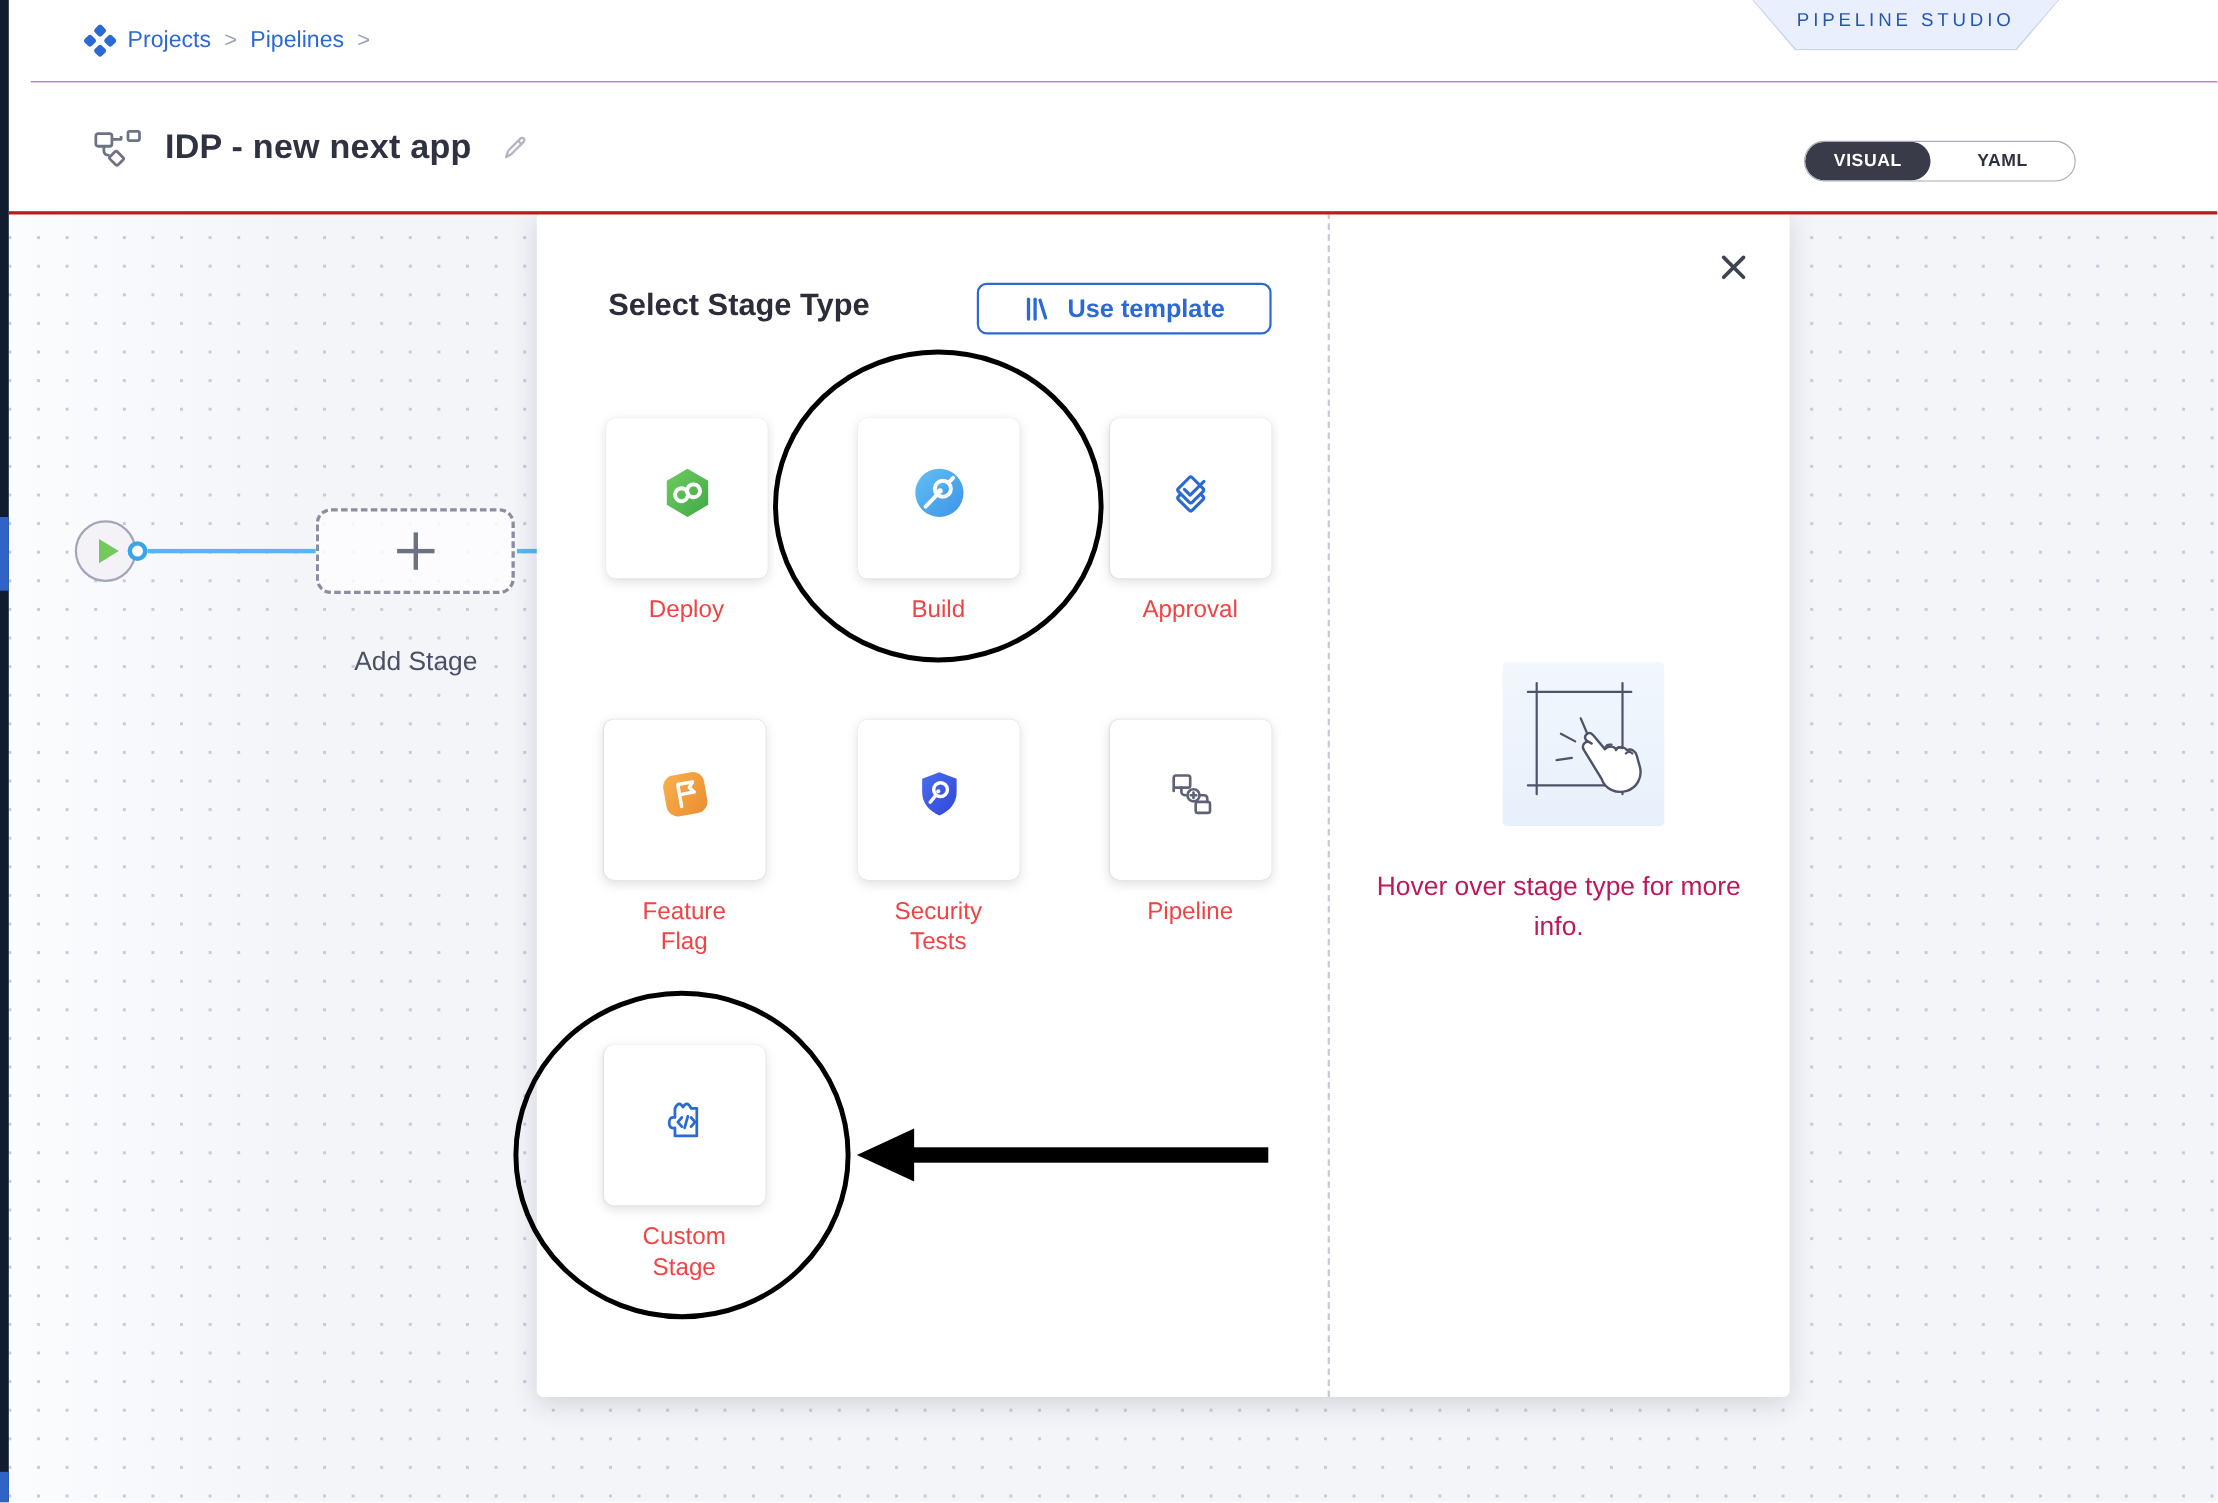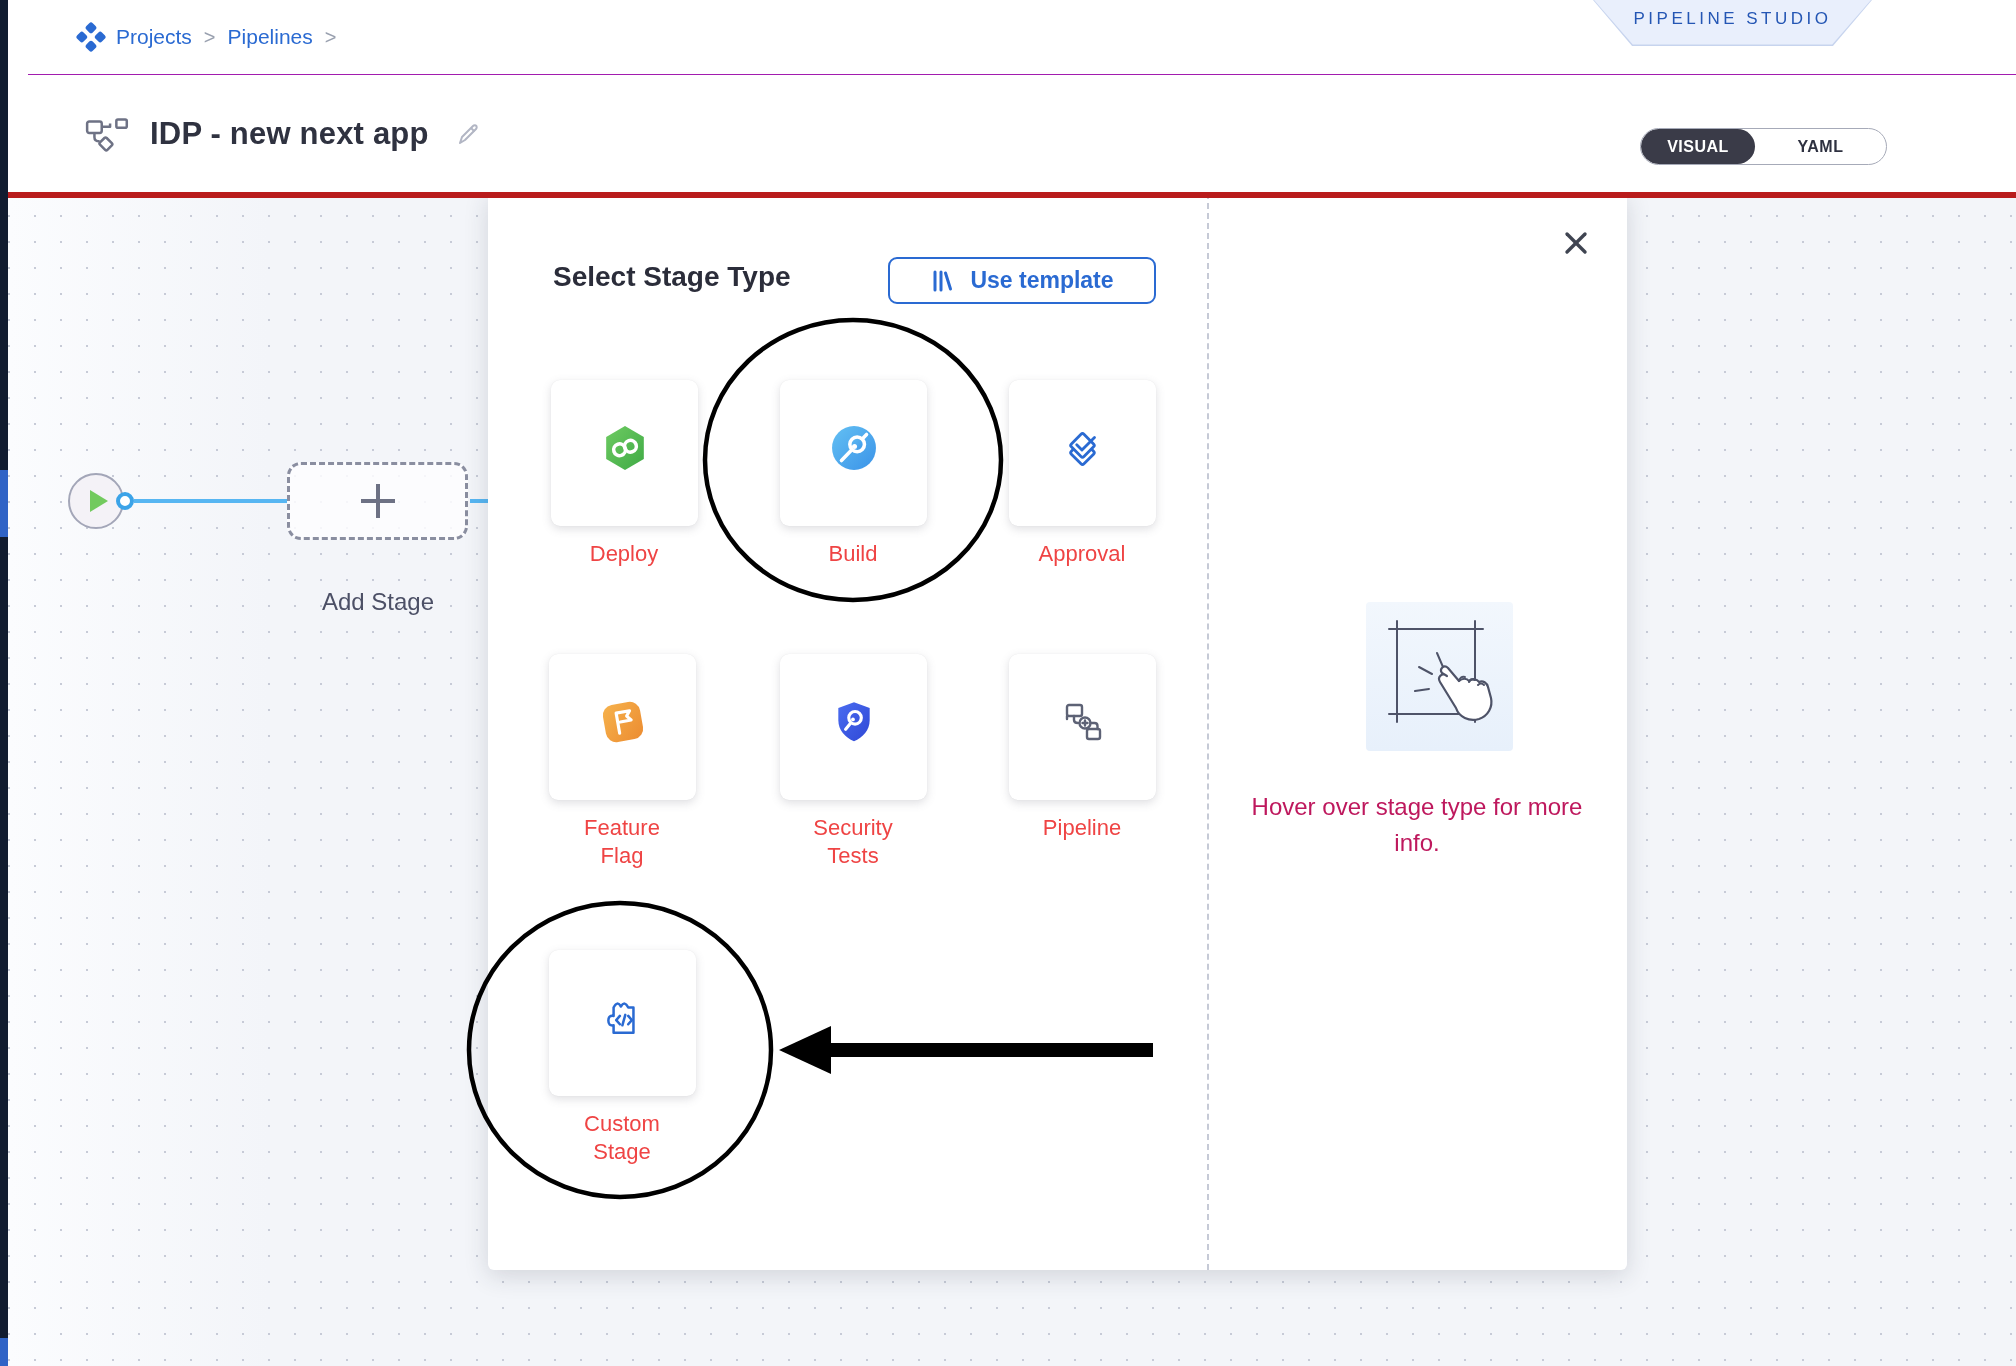--- a/index.html
+++ b/index.html
@@ -14,21 +14,21 @@
   .breadcrumb{position:absolute;left:48px;top:0;height:74px;display:flex;align-items:center;gap:10px;}
   .crumb{color:#2a6ad2;font-size:21px;cursor:pointer;}
   .crumb-sep{color:#99a0af;font-size:20px;padding:0 2px;}
   .studio-badge-outer{position:absolute;right:144px;top:0;width:279px;height:46px;
     clip-path:polygon(0 0,100% 0,86% 100%,14% 100%);background:#c7d4ee;z-index:31;}
   .studio-badge{position:absolute;left:1px;top:0;right:1px;bottom:1.5px;
     clip-path:polygon(0 0,100% 0,86% 100%,14% 100%);background:#e9effc;
     display:flex;align-items:flex-start;justify-content:center;}
   .studio-badge span{margin-top:9px;color:#2456b4;font-size:17px;font-weight:normal;letter-spacing:3.5px;}
 
-  .titlebar{position:absolute;left:8px;top:75px;right:0;height:117px;background:#fff;border-bottom:6px solid #b91c1c;z-index:30;text-align:center;}
+  .titlebar{position:absolute;left:8px;top:75px;right:0;height:117px;background:#fff;border-bottom:3px solid #b91c1c;z-index:30;text-align:center;}
   .title-row{position:absolute;left:76px;top:0;height:117px;display:flex;align-items:center;gap:18px;}
   .page-title{font-size:31px;font-weight:bold;color:#2f3240;letter-spacing:.2px;}
   .pencil{margin-left:6px;cursor:pointer;}
   .view-toggle{position:absolute;right:129px;top:53px;width:247px;height:37px;border:1.5px solid #a6aab8;
     border-radius:20px;background:#fff;display:flex;overflow:hidden;box-sizing:border-box;cursor:pointer;}
   .seg{display:flex;align-items:center;justify-content:center;font-size:16px;font-weight:bold;letter-spacing:.5px;}
   .seg-visual{width:114px;background:#3a3b48;color:#fff;border-radius:20px;}
   .seg-yaml{flex:1;color:#2e3140;}
 
   

